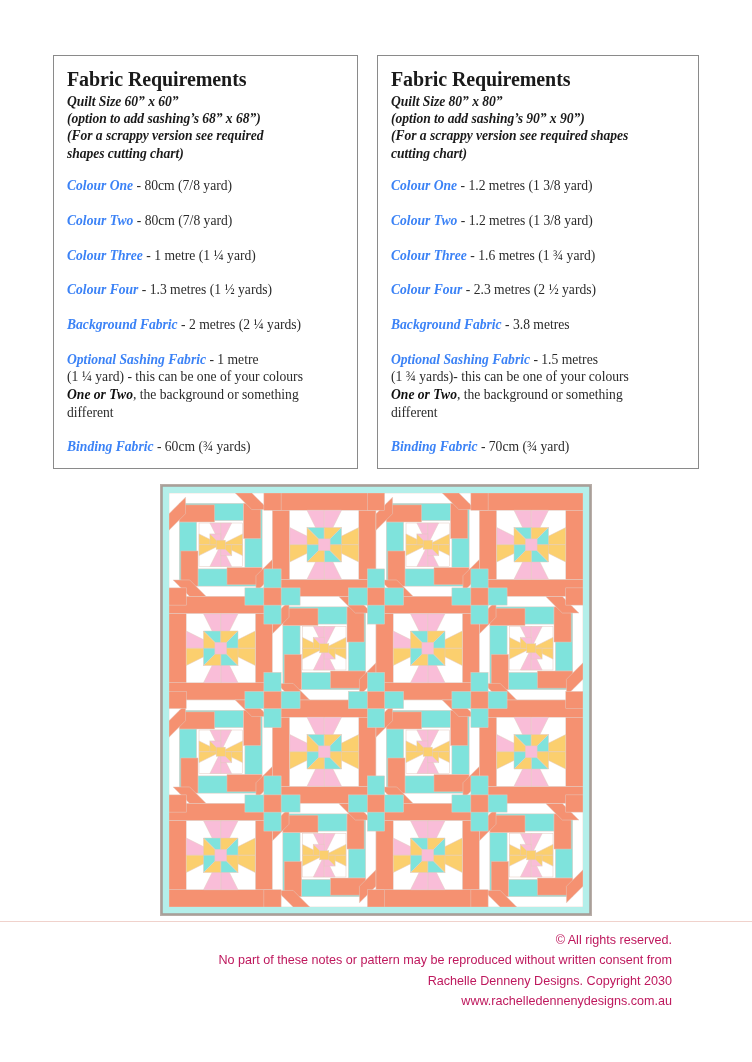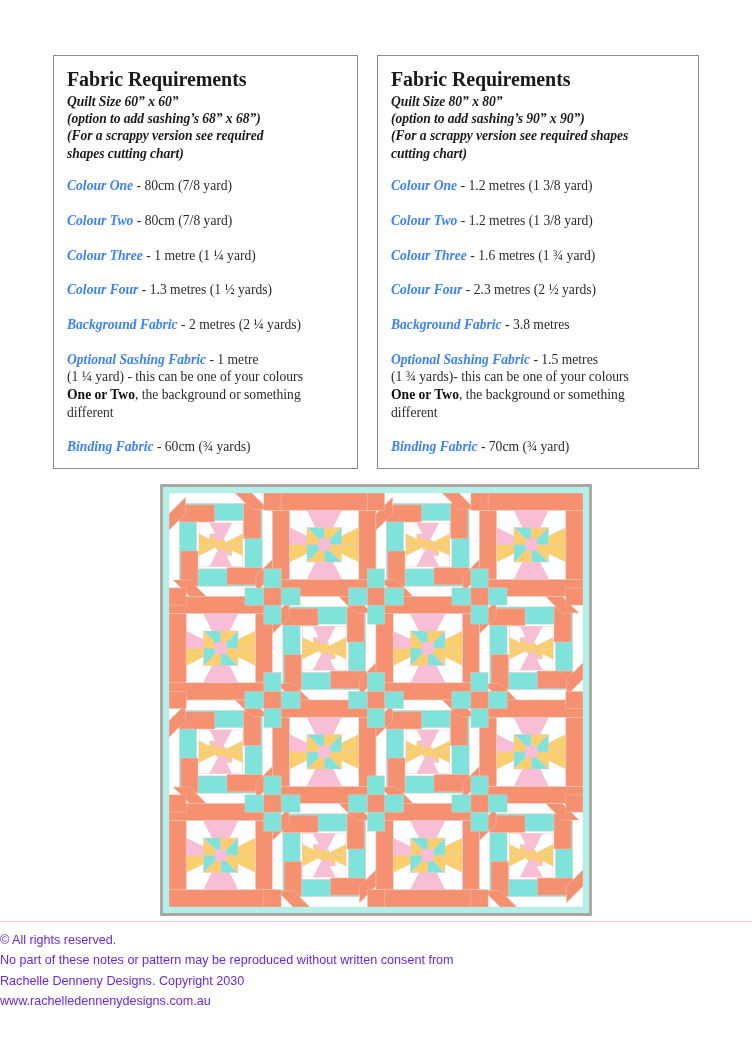--- a/index.html
+++ b/index.html
@@ -60,20 +60,21 @@
     color: #2a2a2a;
   }
   .req-item:last-child { margin-bottom: 0; }
   .req-item .lbl {
     font-style: italic;
     font-weight: bold;
     color: #3b82f6;
   }
   .req-item.multiline { margin-bottom: 17px; }
   .req-item .inline-b {
+    font-style: italic;
     font-weight: bold;
     color: #111111;
   }
 
   
   .quilt-wrap {
     position: absolute;
     left: 160px;
     top: 484px;
     width: 432px;
@@ -88,25 +89,25 @@
     top: 921px;
     width: 752px;
     height: 1px;
     background: #f0d2cc;
   }
   .footer {
     position: absolute;
     left: 0;
     top: 930px;
     width: 672px;
-    text-align: left;
+    text-align: right;
     font-family: "Liberation Sans", "DejaVu Sans", sans-serif;
     font-size: 12.6px;
     line-height: 1.62;
-    color: #6d28d9;
+    color: #be185d;
   }
   .footer div { white-space: nowrap; }
 </style>
 </head>
 <body>
 
 <div class="req-row">
 
   <div class="req-box left">
     <div class="req-title">Fabric Requirements</div>

